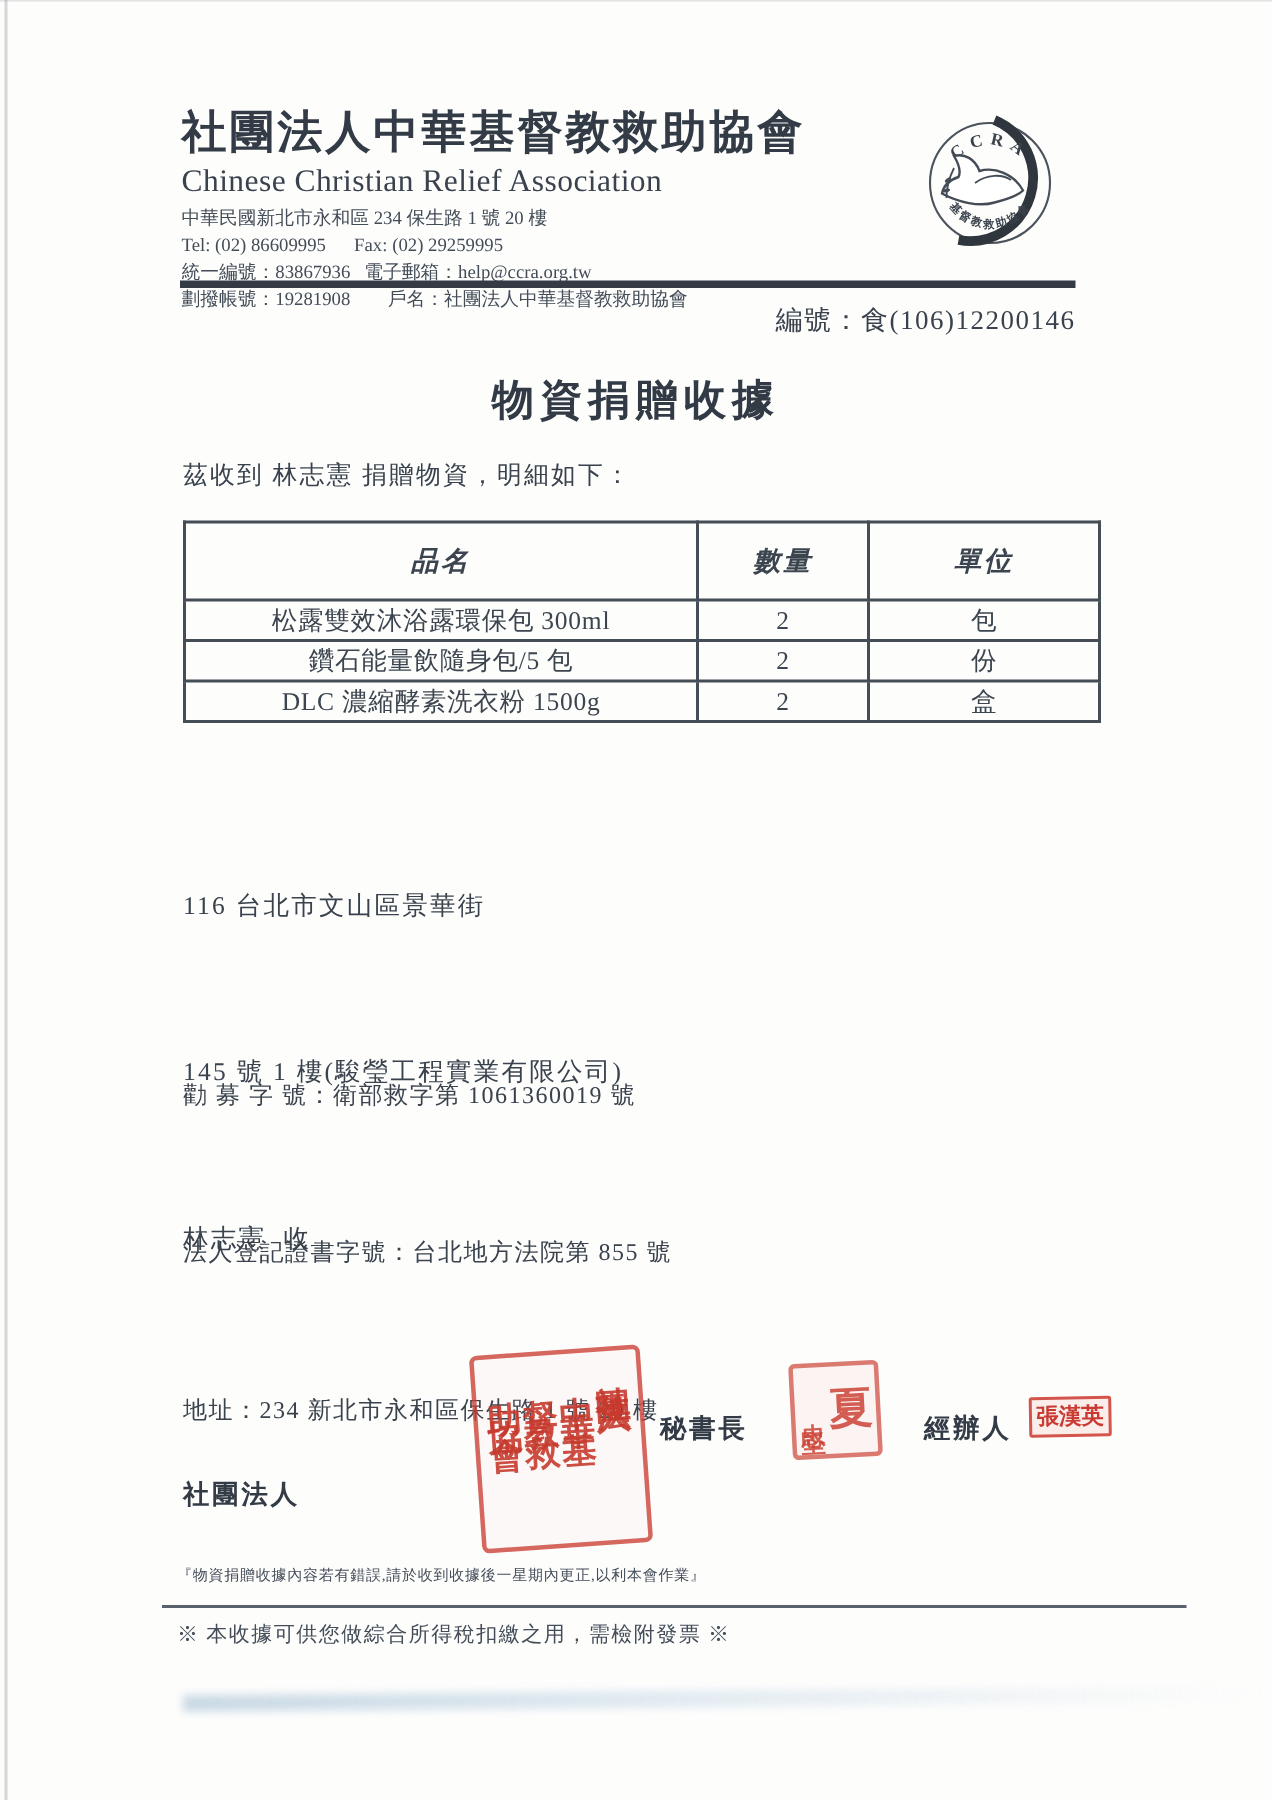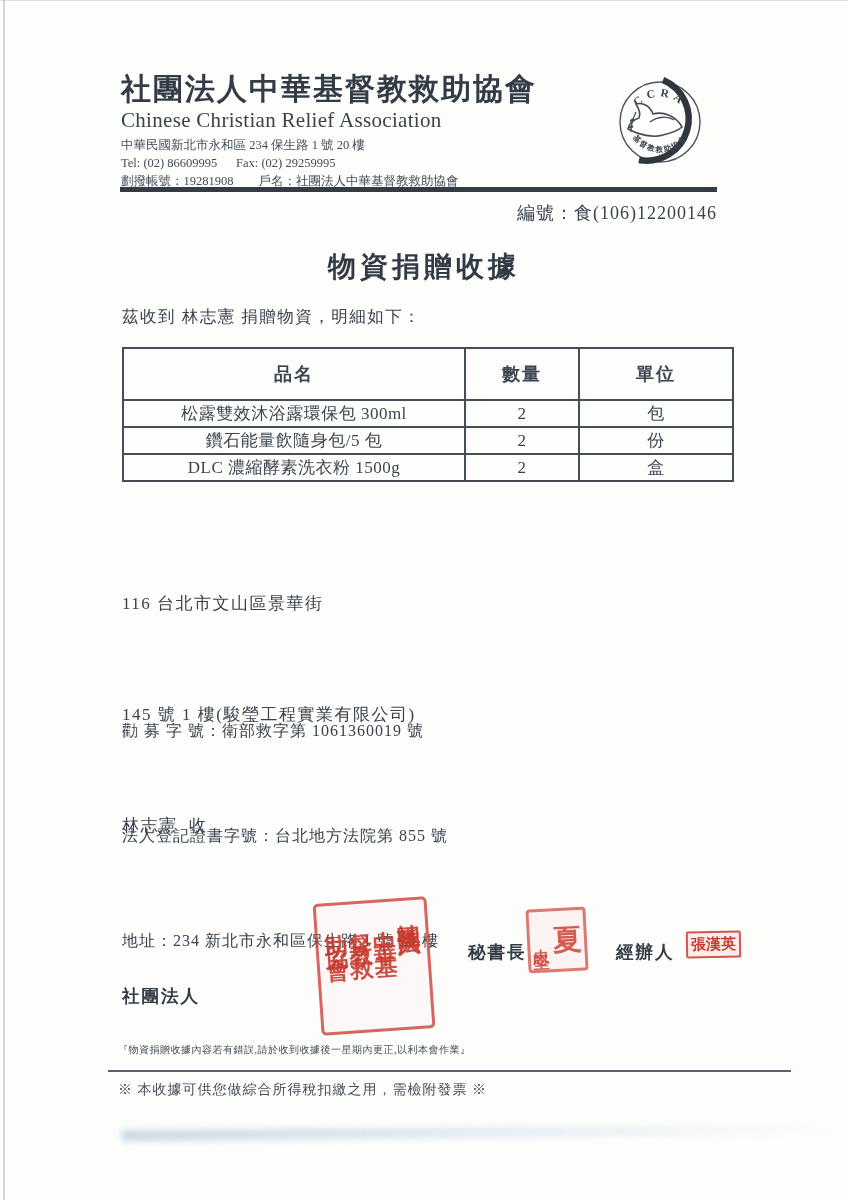--- a/index.html
+++ b/index.html
@@ -22,30 +22,30 @@
   .org-en{font-size:21px;font-weight:500;color:#39424d;letter-spacing:0.3px;margin-top:1px;}
   .hdr-small{margin-top:4px;font-size:12.5px;line-height:14px;color:#434c57;white-space:pre;}
   .logo{left:610px;top:72px;width:100px;height:100px;}
   .rule{left:120px;top:187px;width:597px;height:5px;background:#343b45;}
   .receipt-no{left:300px;top:201px;width:417px;text-align:right;font-size:18px;letter-spacing:1px;color:#39424d;white-space:pre;}
   .title{left:0;top:248px;width:848px;text-align:center;font-size:28px;font-weight:700;letter-spacing:4px;color:#323b45;}
   .intro{left:122px;top:306px;font-size:16.5px;letter-spacing:1.5px;color:#39424d;white-space:pre;}
   
   table.items{left:122px;top:347px;width:598px;border-collapse:collapse;table-layout:fixed;}
   .items th,.items td{border:2px solid #454d57;text-align:center;vertical-align:middle;color:#3c454f;}
-  .items th{height:48px;font-size:18px;letter-spacing:2px;font-weight:700;}
+  .items th{height:48px;font-size:18px;letter-spacing:2px;font-weight:700;font-style:italic;}
   .items td{height:23px;font-size:17px;letter-spacing:0.5px;font-weight:500;text-align:center;}
   .col-name{width:338px;} .col-qty{width:110px;} .col-unit{width:150px;}
   
   .recipient{left:122px;top:511px;font-size:17px;line-height:37px;letter-spacing:1.5px;white-space:pre;}
   .org-info{left:122px;top:643px;font-size:16px;line-height:35px;letter-spacing:1px;white-space:pre;}
   
   .sig-org{left:122px;top:901px;font-size:17.5px;font-weight:700;line-height:38px;letter-spacing:2px;color:#333c46;white-space:pre;}
   .role-label{font-size:17.5px;font-weight:700;letter-spacing:2px;color:#333c46;}
-  .sec-label{left:468px;top:940px;}
+  .sec-label{left:440px;top:940px;}
   .handler-label{left:616px;top:940px;}
   .big-seal{left:317px;top:900px;width:96px;height:116px;border:3.5px solid rgba(201,62,50,0.78);border-radius:5px;
     transform:rotate(-4deg);display:flex;flex-direction:row-reverse;justify-content:space-between;
     padding:5px 6px;color:rgba(198,58,46,0.9);font-weight:700;background:rgba(235,130,115,0.04);}
   .seal-col{writing-mode:vertical-rl;text-orientation:upright;font-size:23px;line-height:1;}
   .sp4{letter-spacing:3px;} .sp3{letter-spacing:12px;padding-top:5px;}
   .sec-seal{left:527px;top:908px;width:54px;height:58px;border:3px solid rgba(205,75,62,0.72);border-radius:4px;
     transform:rotate(-3deg);display:flex;flex-direction:row-reverse;align-items:center;justify-content:space-around;
     color:rgba(203,66,54,0.85);font-weight:700;background:rgba(235,130,115,0.07);}
   .sec-big{font-size:29px;line-height:1;}
@@ -63,20 +63,21 @@
 
 <div class="abs edge-left"></div>
 <div class="abs edge-top"></div>
 <div class="abs fold"></div>
 
 <div class="abs header">
   <div class="org-zh">社團法人中華基督教救助協會</div>
   <div class="org-en">Chinese Christian Relief Association</div>
   <div class="hdr-small" style="margin-top:5px;">中華民國新北市永和區 234 保生路 1 號 20 樓</div>
   <div class="hdr-small">Tel: (02) 86609995      Fax: (02) 29259995</div>
+  <div class="hdr-small">統一編號：83867936   電子郵箱：help@ccra.org.tw</div>
   <div class="hdr-small">劃撥帳號：19281908        戶名：社團法人中華基督教救助協會</div>
 </div>
 
 <div class="abs logo">
   <svg viewBox="0 0 100 100" width="100" height="100">
     <circle cx="50" cy="50" r="40" fill="none" stroke="#4a525c" stroke-width="1.4"></circle>
     <path d="M53,8 A42,42 0 0 1 29,88" fill="none" stroke="#2f363e" stroke-width="6.5"></path>
     <path id="arc-top" d="M21,47 A30,30 0 0 1 79,47" fill="none"></path>
     <path id="arc-bot" d="M19,58 A33,33 0 0 0 81,58" fill="none"></path>
     <text font-size="11.5" letter-spacing="4.5" fill="#3a424c" font-weight="600" font-family="Liberation Serif, serif">

